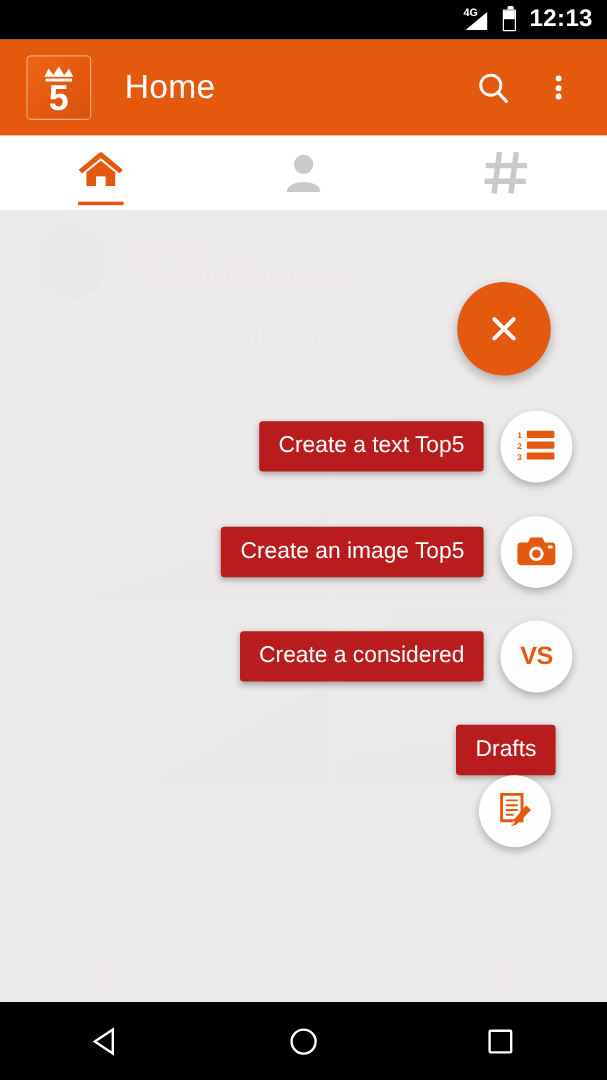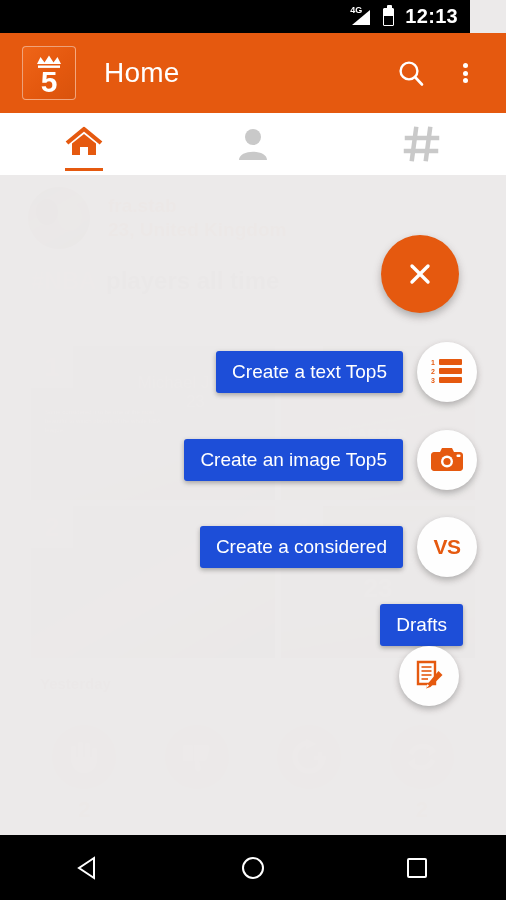--- a/index.html
+++ b/index.html
@@ -16,21 +16,21 @@
     width: 506px;
     height: 900px;
     overflow: hidden;
     background: #eceaea;
   }
 
   
   #statusbar {
     position: absolute;
     left: 0; top: 0;
-    width: 470px; height: 33px;
+    width: 506px; height: 33px;
     background: #000;
     display: flex;
     align-items: center;
     justify-content: flex-end;
     padding-right: 12px;
     box-sizing: border-box;
     text-align: right;
   }
   .sb-group { display: flex; align-items: center; gap: 9px; }
   .sig-wrap { position: relative; width: 24px; height: 20px; }
@@ -255,21 +255,21 @@
     background: #e5590f;
     display: flex; align-items: center; justify-content: center;
     box-shadow: 0 4px 9px rgba(0,0,0,0.28);
   }
   .menu-row {
     position: absolute;
     display: flex; align-items: center;
     right: 29px;
   }
   .menu-label {
-    background: #1d4ed8;
+    background: #b91c1c;
     color: #fff;
     font-size: 19px;
     padding: 10px 16px;
     border-radius: 3px;
     margin-right: 14px;
     white-space: nowrap;
     box-shadow: 0 2px 5px rgba(0,0,0,0.30);
   }
   .mini-fab {
     width: 60px; height: 60px; border-radius: 50%;

